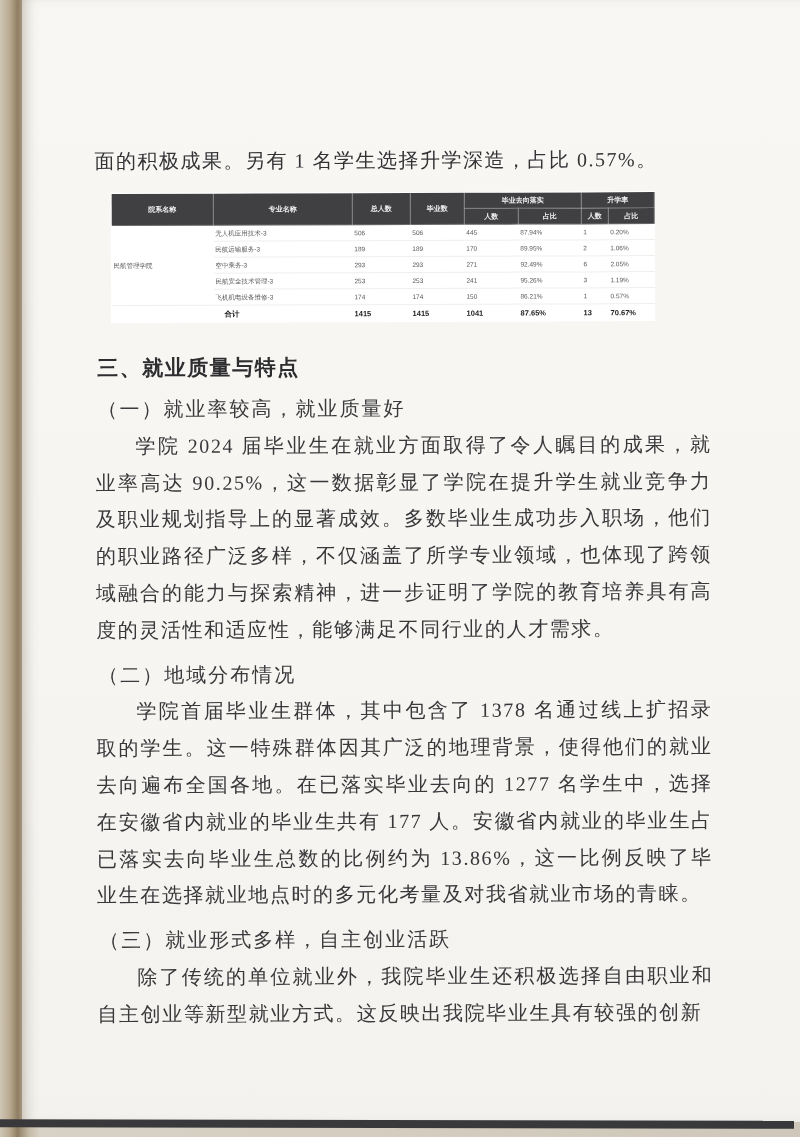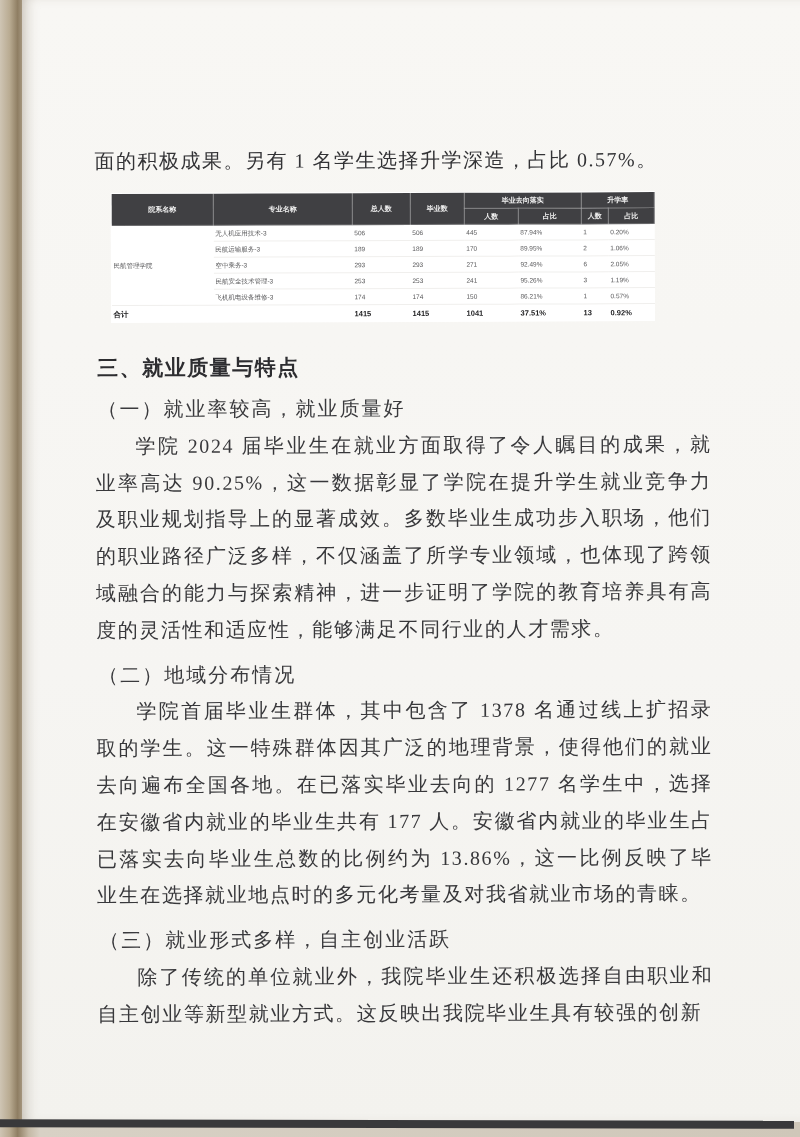--- a/index.html
+++ b/index.html
@@ -84,21 +84,21 @@
     font-size: 6.5px;
   }
   .grad-table tr.total-row td {
     font-weight: bold;
     color: #232325;
     font-size: 7.5px;
     padding: 4.5px 2px;
     border-bottom: none;
   }
   .grad-table td.total-label {
-    text-align: left;
+    text-align: center;
     padding-left: 2px;
   }
   h2.section-heading {
     font-family: "Liberation Sans", "DejaVu Sans", sans-serif;
     font-size: 21px;
     font-weight: bold;
     color: #2d2d30;
     letter-spacing: 1.5px;
     margin: 30px 0 0 2px;
     line-height: 30px;
@@ -203,23 +203,23 @@
           <td>150</td>
           <td>86.21%</td>
           <td>1</td>
           <td>0.57%</td>
         </tr>
         <tr class="total-row">
           <td colspan="2" class="total-label">合计</td>
           <td>1415</td>
           <td>1415</td>
           <td>1041</td>
-          <td>37.51%</td>
+          <td>87.65%</td>
           <td>13</td>
-          <td>0.92%</td>
+          <td>70.67%</td>
         </tr>
       </tbody>
     </table>
 
     <h2 class="section-heading">三、就业质量与特点</h2>
 
     <h3 class="sub-heading">（一）就业率较高，就业质量好</h3>
     <p class="body-para">学院 2024 届毕业生在就业方面取得了令人瞩目的成果，就业率高达 90.25%，这一数据彰显了学院在提升学生就业竞争力及职业规划指导上的显著成效。多数毕业生成功步入职场，他们的职业路径广泛多样，不仅涵盖了所学专业领域，也体现了跨领域融合的能力与探索精神，进一步证明了学院的教育培养具有高度的灵活性和适应性，能够满足不同行业的人才需求。</p>
 
     <h3 class="sub-heading">（二）地域分布情况</h3>

